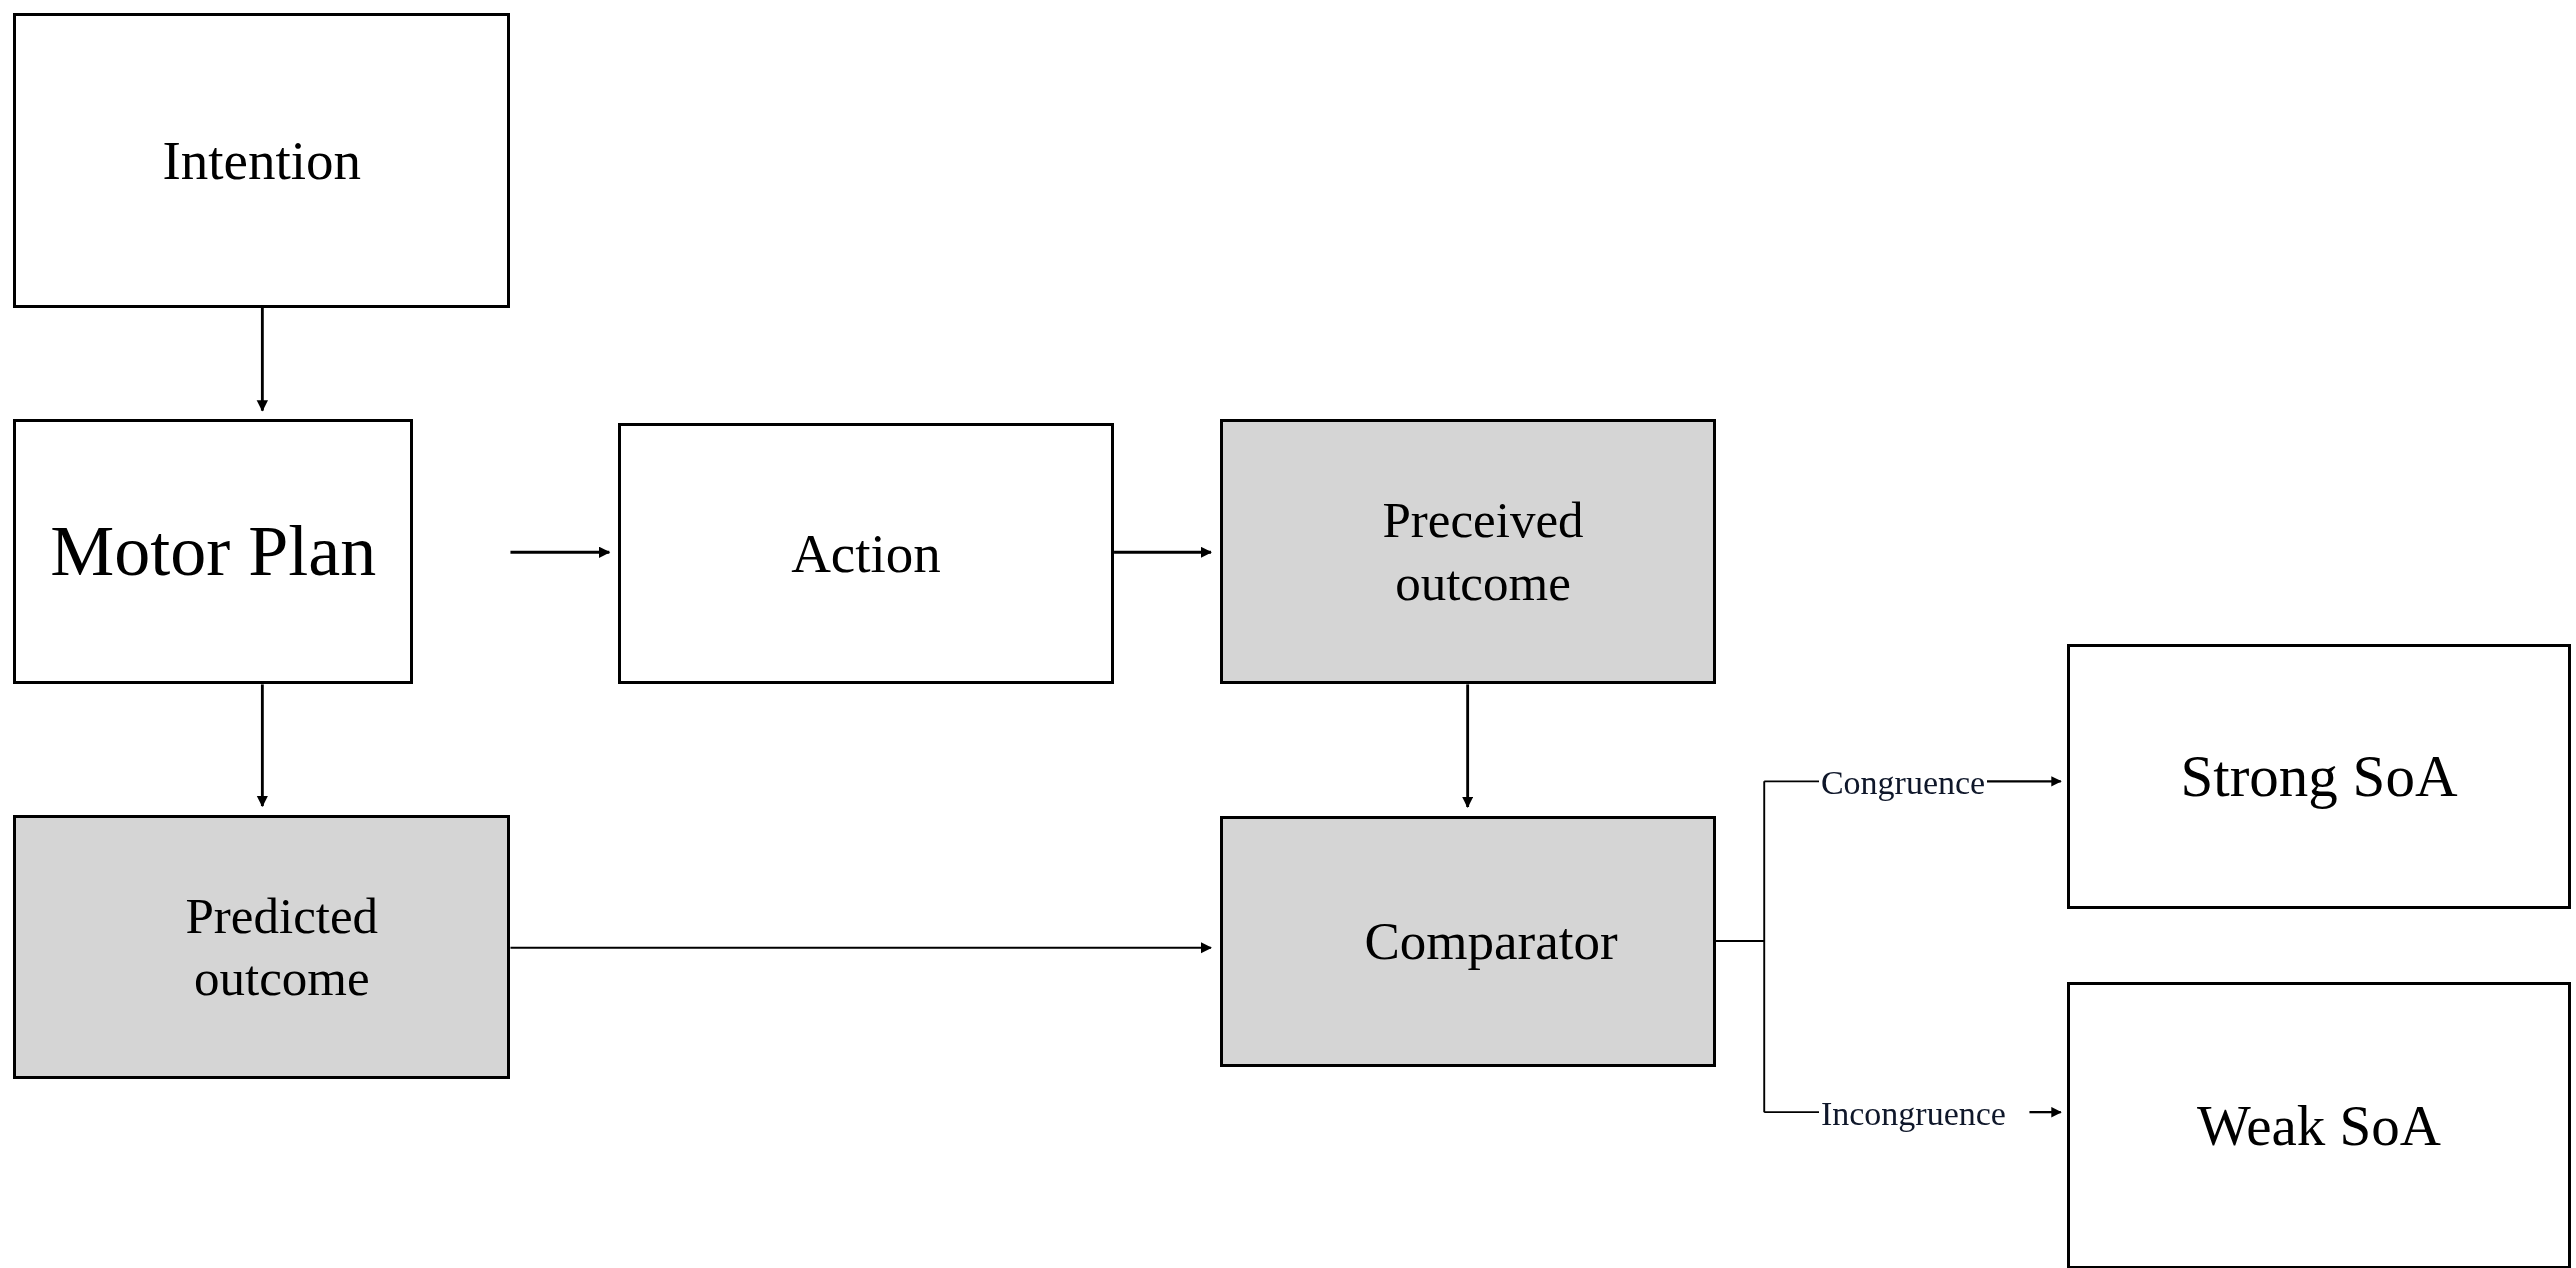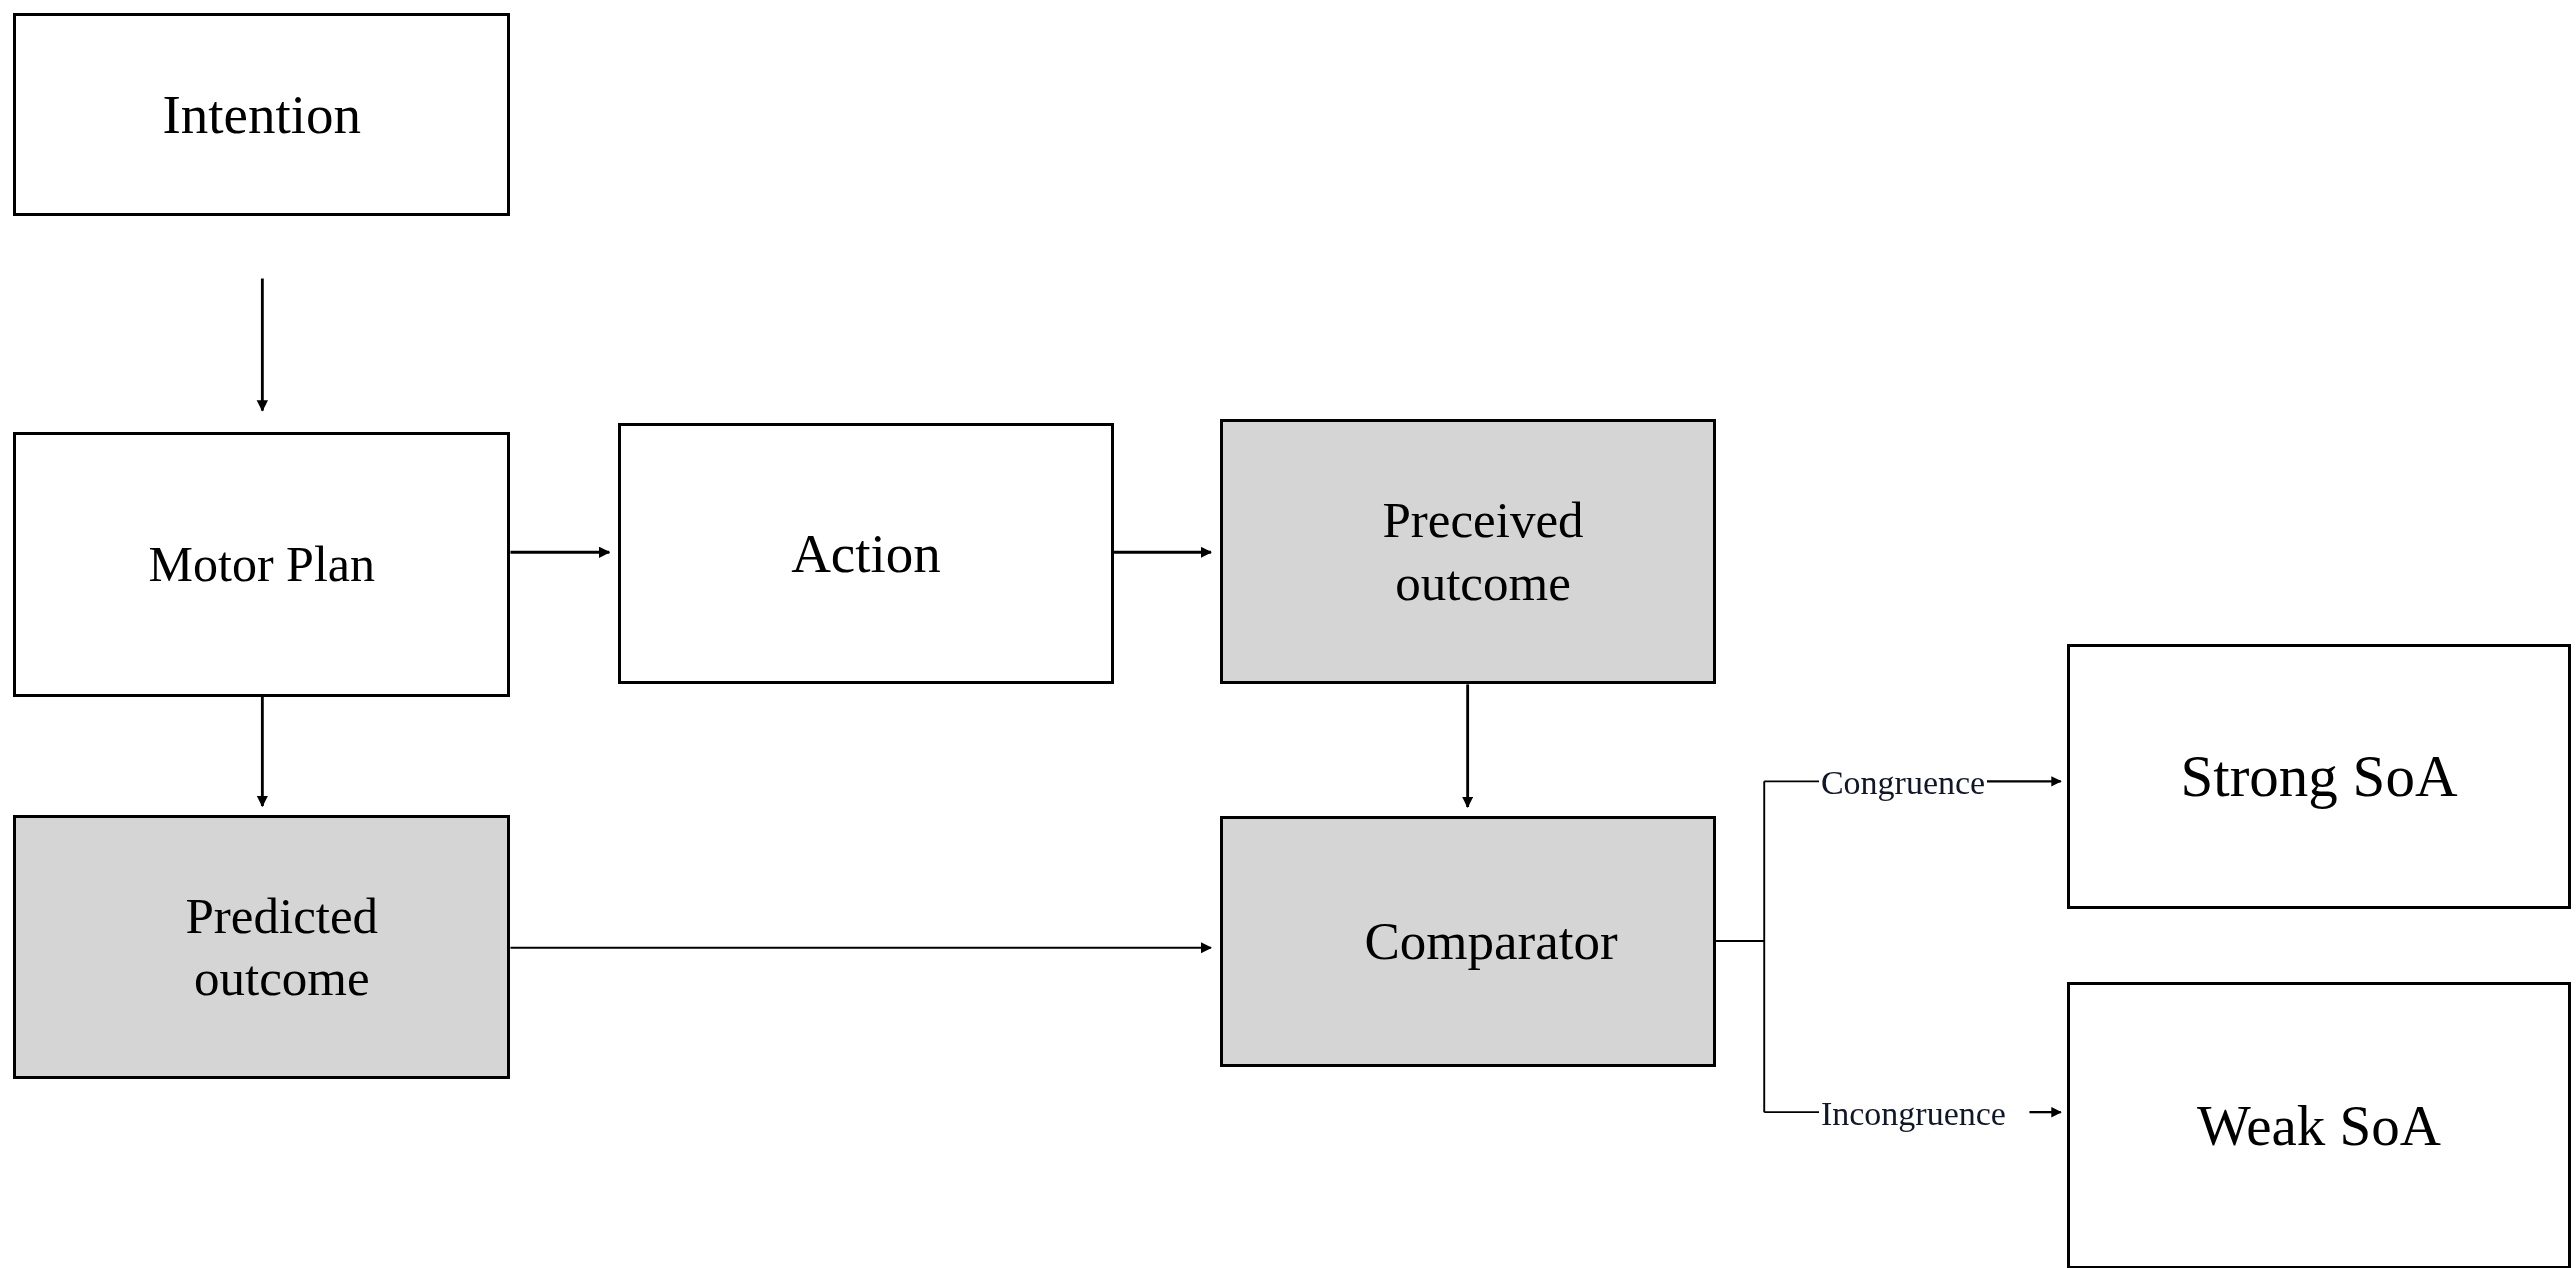--- a/index.html
+++ b/index.html
@@ -36,22 +36,22 @@
     color: #000000;
   }
   .node.white { background: #ffffff; }
   .node.gray  { background: #d5d5d5; }
   .node .label {
     display: block;
     white-space: pre-line;
     padding: 0 9.5px;
   }
   
-  #node-intention        { left: 13.3px;   top: 13.3px;   width: 497px; height: 203px; font-size: 55px; }
-  #node-motor-plan       { left: 13.3px;   top: 432px;  width: 497px; height: 265px; font-size: 50px; }
+  #node-intention        { left: 13.3px;   top: 13.3px;   width: 497px; height: 295px; font-size: 55px; }
+  #node-motor-plan       { left: 13.3px;   top: 419px;  width: 400px; height: 265px; font-size: 72px; }
   #node-action           { left: 618px;  top: 423px;  width: 496px; height: 261px; font-size: 55px; }
   #node-perceived        { left: 1220px; top: 419px;  width: 496px; height: 265px; font-size: 51px; padding-left: 30px; }
   #node-predicted        { left: 13.3px;   top: 815px;  width: 497px; height: 264px; font-size: 51px; padding-left: 40px; }
   #node-comparator       { left: 1220px; top: 816px;  width: 496px; height: 251px; font-size: 53px; padding-left: 46px; }
   #node-strong-soa       { left: 2067px; top: 644px;  width: 504px; height: 265px; font-size: 59px; justify-content: center; }
   #node-weak-soa         { left: 2067px; top: 982px; width: 504px; height: 287px; font-size: 57px; }
 
   .edge-label {
     position: absolute;
     color: #0f172a;

